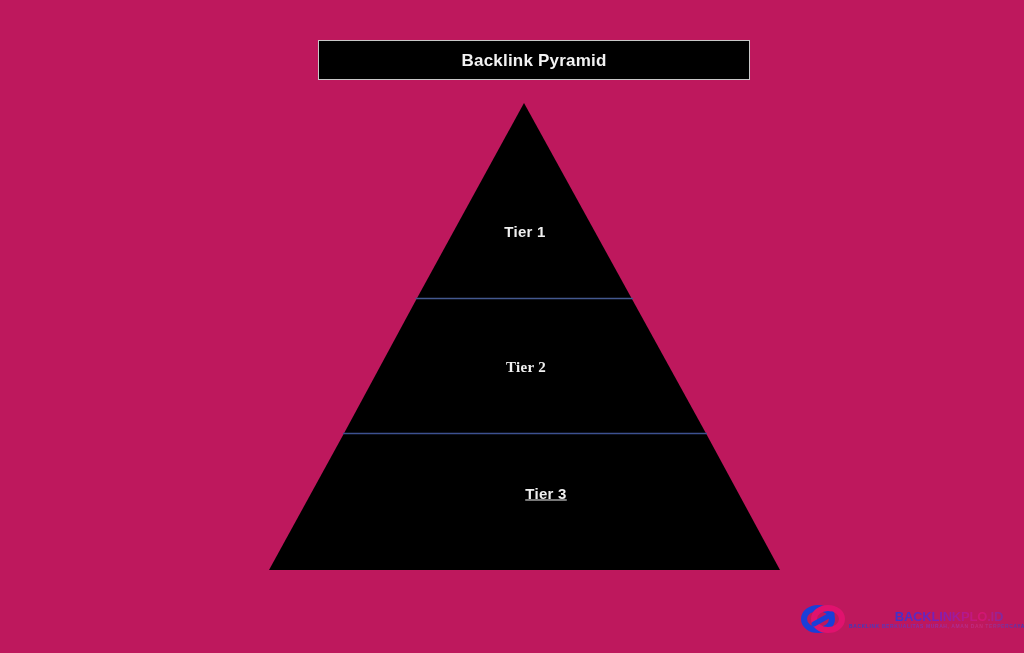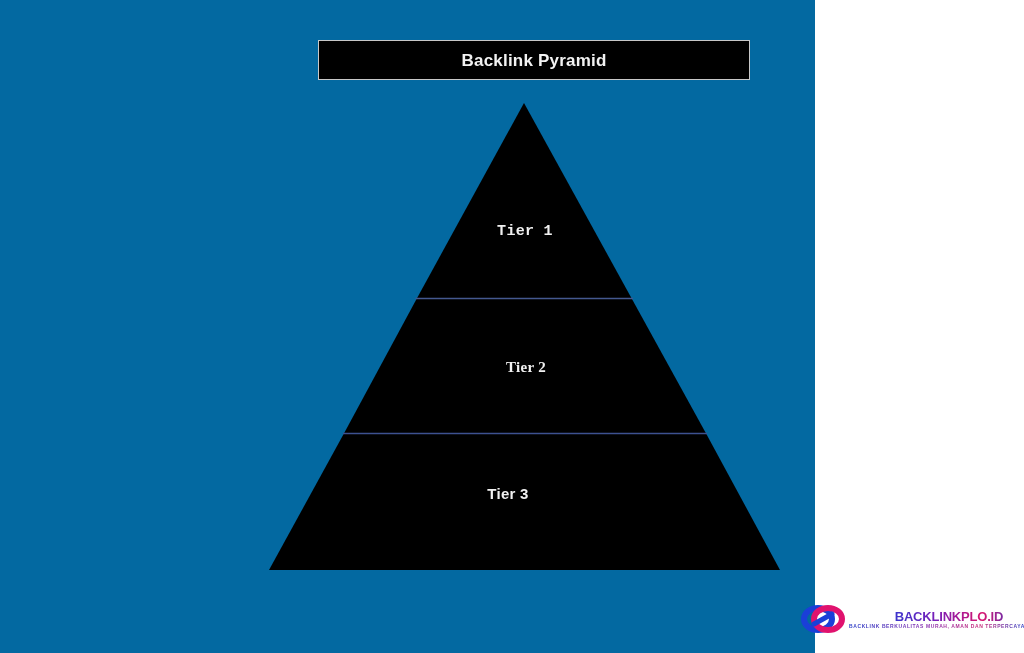--- a/index.html
+++ b/index.html
@@ -8,23 +8,23 @@
   }
   body {
     width: 1024px;
     height: 653px;
     background: #ffffff;
     font-family: "Liberation Sans", sans-serif;
     overflow: hidden;
   }
   #canvas {
     position: relative;
-    width: 815px;
+    width: 1024px;
     height: 653px;
-    background: #0369a1;
+    background: #be185d;
     text-align: center;
   }
 
   
   #title-bar {
     position: absolute;
     left: 318px;
     top: 40px;
     width: 432px;
     height: 40px;
@@ -61,23 +61,23 @@
   .tier-label {
     position: absolute;
     color: #f0f0f0;
     font-size: 15px;
     font-weight: 600;
     letter-spacing: 0.3px;
     white-space: nowrap;
     transform: translate(-50%, -50%);
     line-height: 1;
   }
-  #tier-1-label { left: 525px; top: 231px; font-family: Liberation Mono, monospace; }
+  #tier-1-label { left: 525px; top: 231px; }
   #tier-2-label { left: 526px; top: 367px; font-family: Liberation Serif, serif; }
-  #tier-3-label { left: 508px; top: 493px; }
+  #tier-3-label { left: 546px; top: 493px; text-decoration: underline; }
 
   
   #watermark {
     position: absolute;
     left: 801px;
     top: 603px;
     width: 210px;
     height: 32px;
     display: flex;
     align-items: center;

